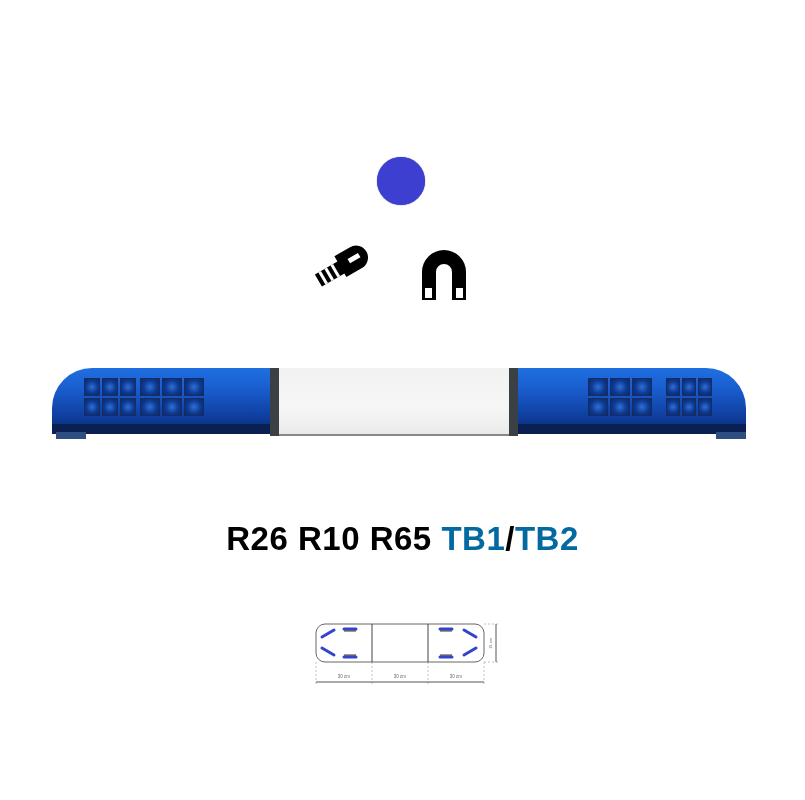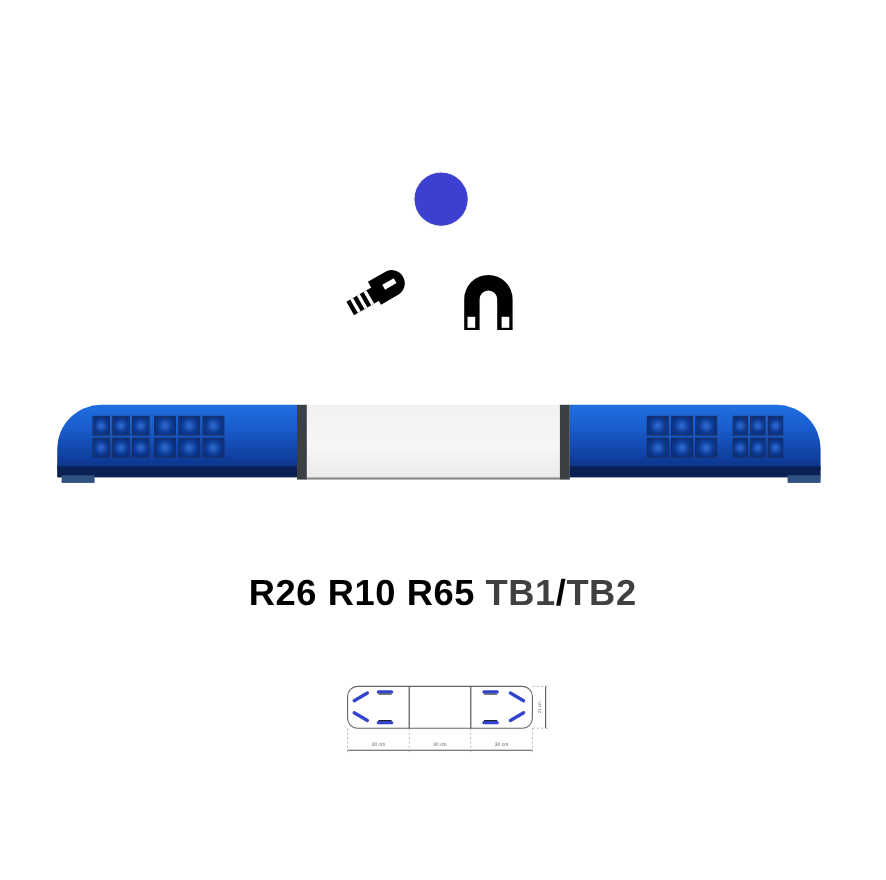--- a/index.html
+++ b/index.html
@@ -16,21 +16,21 @@
   .endcap{position:absolute;top:0;width:9px;height:68px;background:#3b4045;}
   #cap-left{left:218px;}
   #cap-right{left:457px;}
   #center-panel{position:absolute;left:227px;top:0;width:230px;height:66px;background:linear-gradient(180deg,#f2f2f2,#f6f6f6 60%,#eaeaea);border-bottom:2px solid #888;}
   .ledgrid{position:absolute;display:grid;gap:2px;}
   .led{background:radial-gradient(circle,#2f6fd8 0%,#0d3a93 55%,#082a70 100%);border:1px solid #1a2c5c;}
   .base{position:absolute;top:56px;height:10px;background:#0a1f52;}
   .foot{position:absolute;top:64px;width:30px;height:7px;background:#2e4f80;}
   
   #model-line{left:0;top:520px;width:805px;text-align:center;font-weight:bold;font-size:33px;letter-spacing:0.5px;color:#000;}
-  .blue{color:#404040;}
+  .blue{color:#0369a1;}
   
   #diagram{left:314px;top:620px;width:190px;height:66px;}
 </style>
 </head>
 <body>
 
 <div id="color-dot" class="abs"></div>
 
 <div id="screw-icon" class="abs">
   <svg width="66" height="56" viewBox="0 0 66 56">

